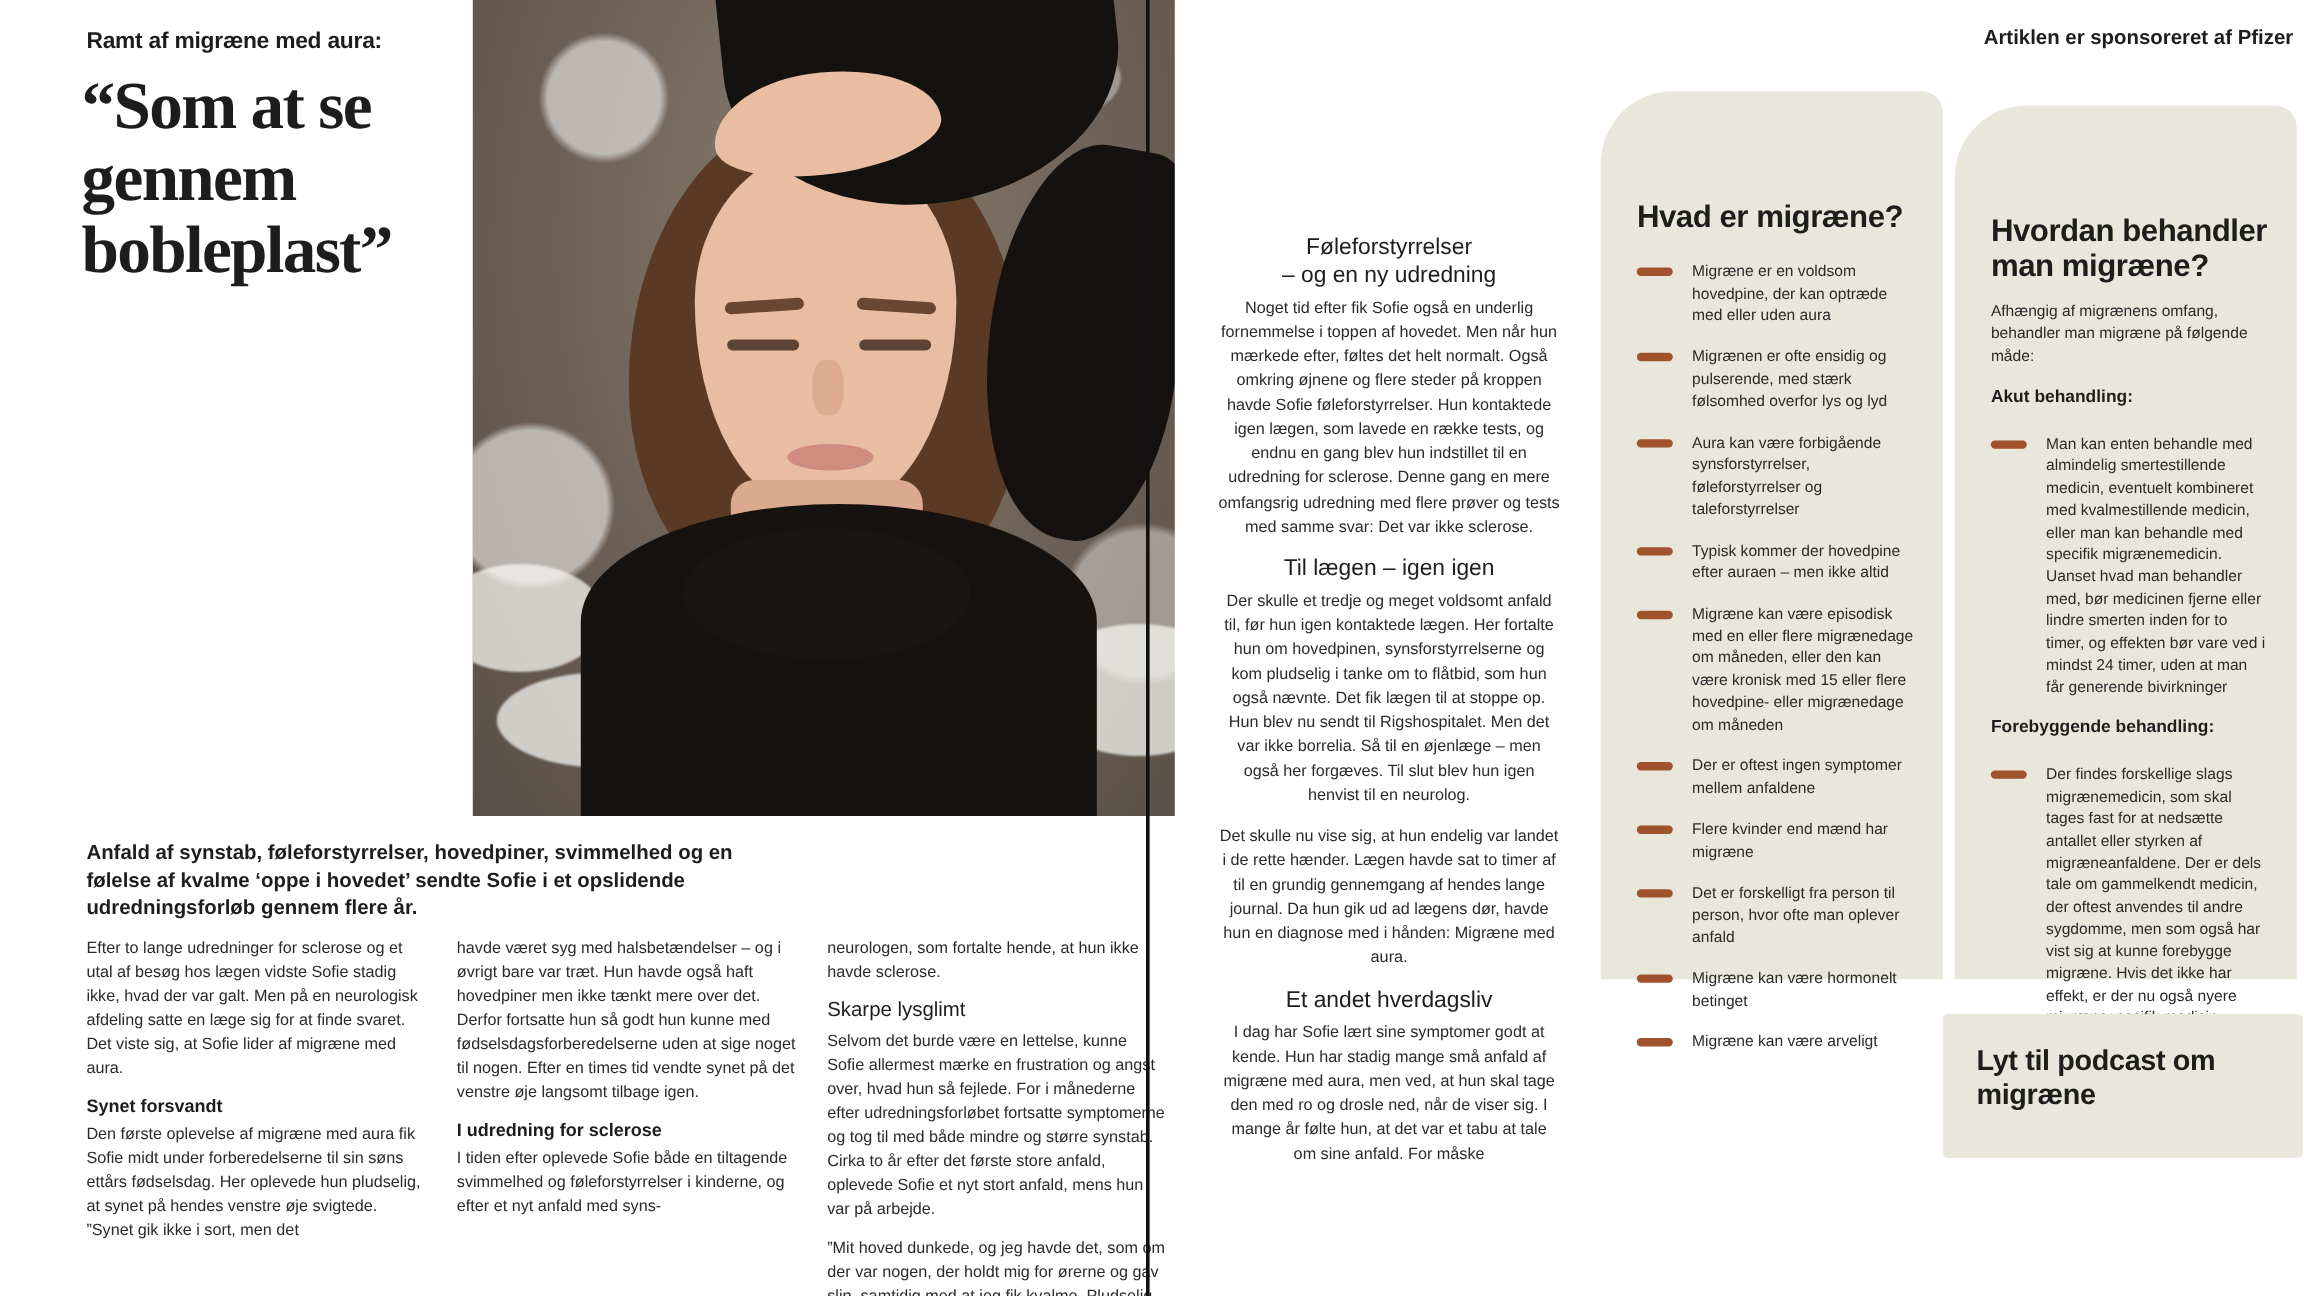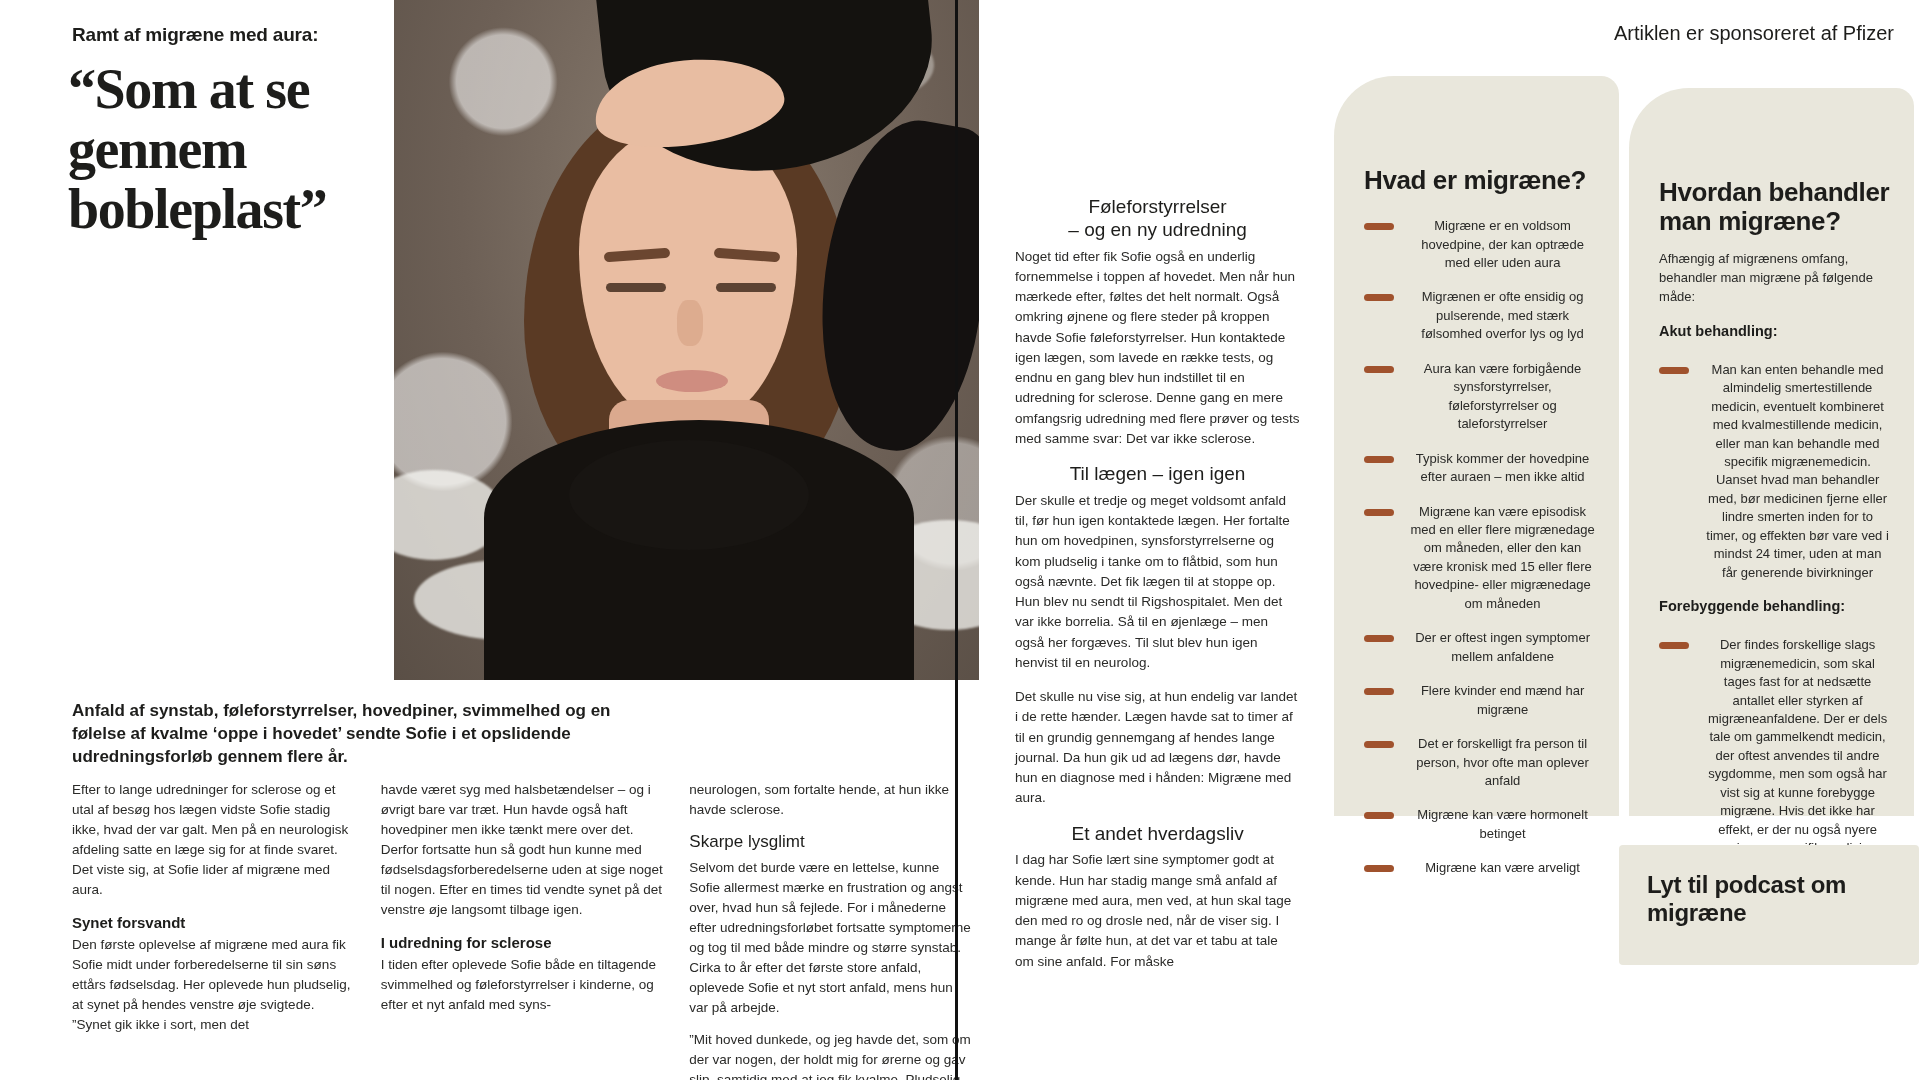--- a/index.html
+++ b/index.html
@@ -112,40 +112,40 @@
   .lcol p{margin:0 0 12px 0;font-size:13.5px;line-height:1.48;color:#2a2a28;}
   .lcol h4{margin:14px 0 4px 0;font-size:15px;font-weight:bold;}
   .lcol h3{margin:0 0 6px 0;font-size:17px;font-weight:normal;}
 
   
   .right-page{
     position:relative;
     width:963px;height:1080px;background:#fff;
   }
   .sponsor{
-    position:absolute;right:26px;top:22px;
-    font-size:20px;font-weight:normal;
+    position:absolute;right:9px;top:22px;
+    font-size:17px;font-weight:bold;
   }
   .rtext{
     position:absolute;left:36px;top:196px;width:285px;
   }
   .rtext h3{margin:0 0 5px 0;font-size:19px;font-weight:normal;line-height:1.2;text-align:center;}
-  .rtext p{margin:0 0 14px 0;font-size:13.5px;line-height:1.5;color:#2a2a28;}
+  .rtext p{margin:0 0 14px 0;font-size:13.5px;line-height:1.5;color:#2a2a28;text-align:center;}
 
   .factbox{
     position:absolute;background:#e9e7dc;
   }
   .fb1{left:355px;top:76px;width:285px;height:740px;border-radius:60px 18px 0 0;}
   .fb2{left:650px;top:88px;width:285px;height:728px;border-radius:60px 18px 0 0;}
   .fb h2{
     margin:0;padding:0;
     font-size:26px;line-height:1.12;font-weight:bold;letter-spacing:-.4px;
   }
   .fb-inner{position:absolute;left:30px;right:24px;top:90px;}
-  .bullets{margin:22px 0 0 0;padding:0;list-style:none;text-align:center;}
+  .bullets{margin:22px 0 0 0;padding:0;list-style:none;}
   .bullets li{
     position:relative;padding-left:46px;margin-bottom:16px;
     font-size:13px;line-height:1.42;color:#2a2a28;
   }
   .bullets li:before{
     content:"";position:absolute;left:0;top:6px;width:30px;height:7px;border-radius:4px;
     background:#a0522d;
   }
   .fb p{font-size:13px;line-height:1.45;margin:14px 0;color:#2a2a28;}
   .fb h4{font-size:14.5px;font-weight:bold;margin:16px 0 8px 0;}

